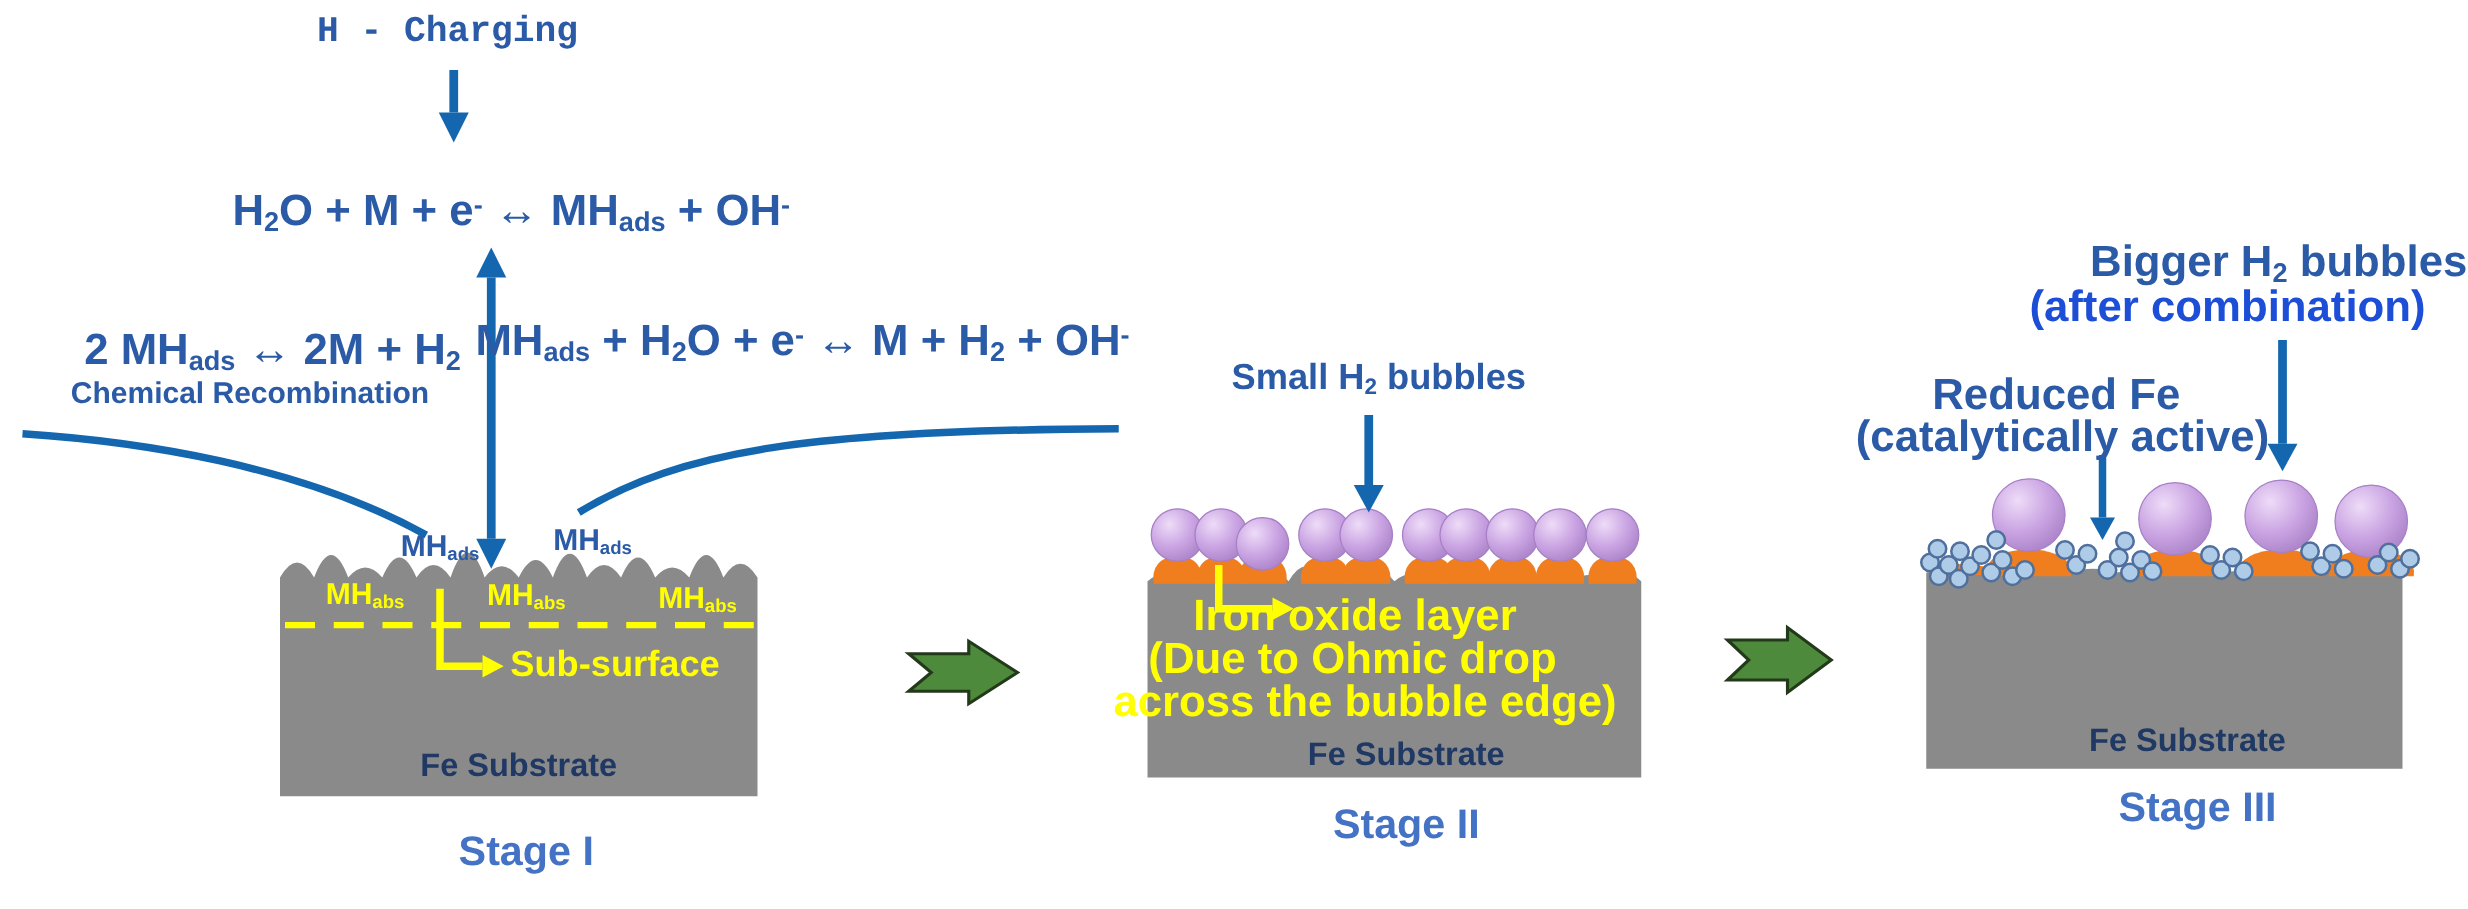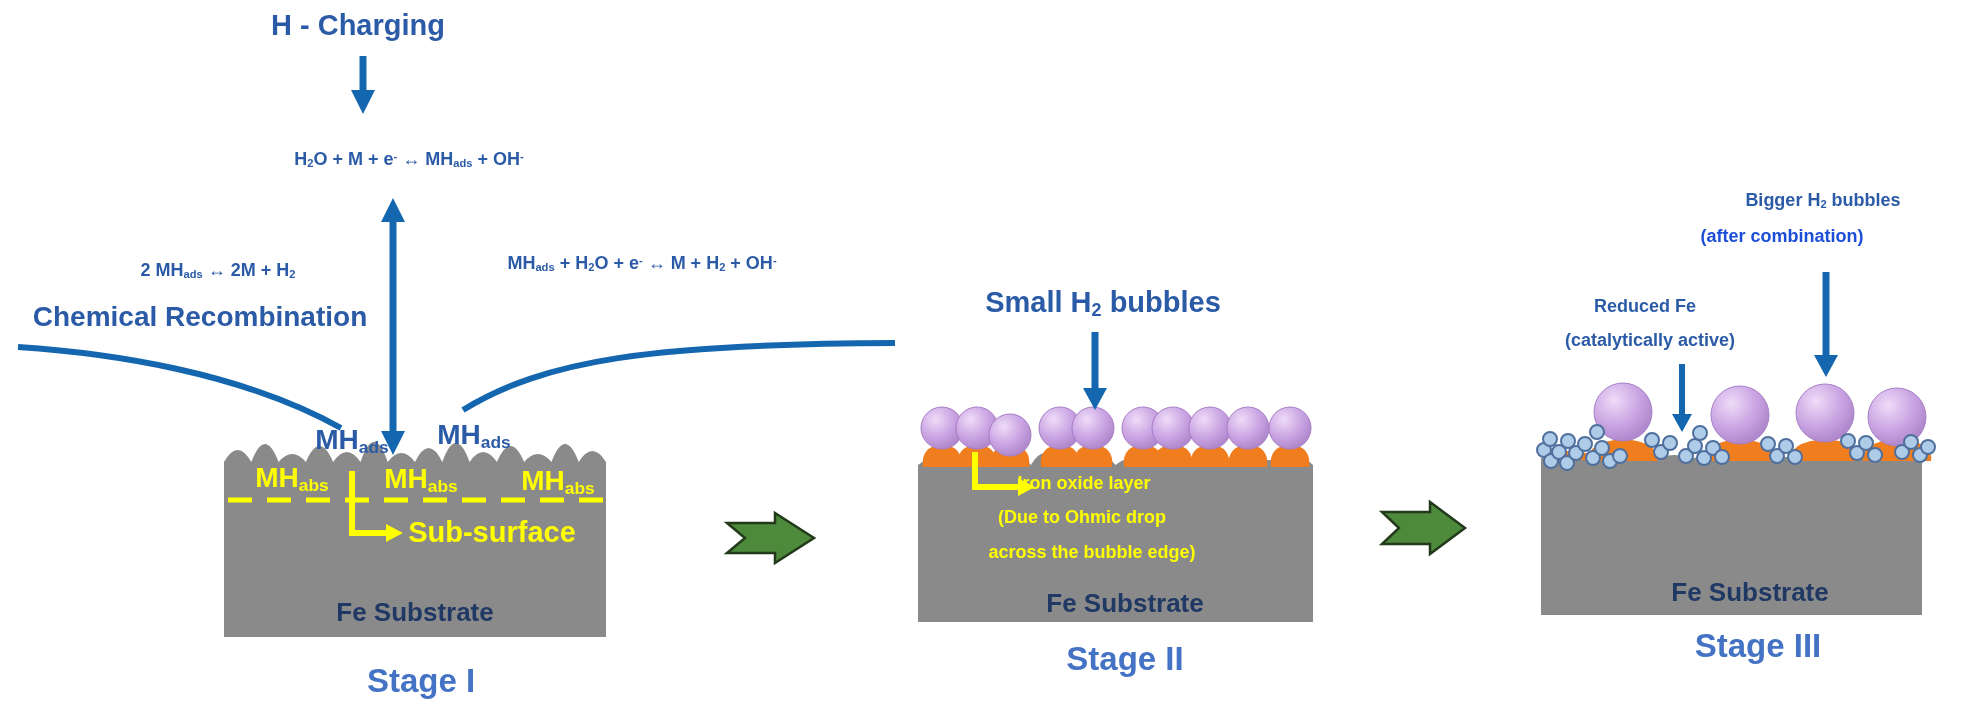--- a/index.html
+++ b/index.html
@@ -3,21 +3,21 @@
 <meta charset="utf-8">
 <style>
   html,body{margin:0;padding:0;background:#ffffff;}
   #canvas{position:relative;width:1974px;height:727px;background:#ffffff;overflow:hidden;
           font-family:"Liberation Sans",sans-serif;font-weight:bold;}
   #diagram-svg{position:absolute;left:0;top:0;}
   .lbl{position:absolute;transform:translateX(-50%);white-space:nowrap;font-weight:bold;
        line-height:1.1;text-align:center;}
   .lbl sub{font-size:62%;vertical-align:-0.22em;font-weight:bold;}
   .lbl sup{font-size:62%;vertical-align:0.42em;font-weight:bold;}
-  .f27{font-size:18px;} .f28{font-size:28px;} .f29{font-size:29px;}
+  .f27{font-size:35px;} .f28{font-size:24px;} .f29{font-size:29px;}
   .f26{font-size:26px;} .f33{font-size:33px;}
 </style>
 </head>
 <body>
 
 <div id="canvas">
   <svg id="diagram-svg" width="1974" height="727" viewBox="0 0 1974 727">
       <defs>
         <radialGradient id="bubbleGrad" cx="0.35" cy="0.3" r="0.8">
           <stop offset="0%" stop-color="#EEDCF8"></stop>
@@ -116,21 +116,21 @@
         <circle cx="1911" cy="442" r="7" fill="#AECBE8" stroke="#4F6F9D" stroke-width="2"></circle>
         <circle cx="1920" cy="455" r="7" fill="#AECBE8" stroke="#4F6F9D" stroke-width="2"></circle>
         <circle cx="1928" cy="447" r="7" fill="#AECBE8" stroke="#4F6F9D" stroke-width="2"></circle>
       </g>
       <g>
         <polygon points="727,523 775,523 775,513 814,538 775,563 775,553 727,553 745,538" fill="#4E8A3C" stroke="#233A1A" stroke-width="2.5"></polygon>
         <polygon points="1382,512 1430,512 1430,502 1465,528 1430,554 1430,544 1382,544 1399,528" fill="#4E8A3C" stroke="#233A1A" stroke-width="2.5"></polygon>
       </g>
     </svg>
 
-  <div class="lbl f29 blue" style="left: 358px; top: 10px; color: rgb(43, 91, 167);">H - Charging</div>
+  <div class="lbl f29 blue" style="left: 358px; top: 10px; color: rgb(43, 91, 167); font-family: Liberation Mono, monospace;">H - Charging</div>
   <div class="lbl f27 blue" style="left: 409px; top: 150px; color: rgb(43, 91, 167);">H<sub>2</sub>O + M + e<sup>-</sup> ↔ MH<sub>ads</sub> + OH<sup>-</sup></div>
   <div class="lbl f27 blue" style="left: 218px; top: 261px; color: rgb(43, 91, 167);">2 MH<sub>ads</sub> ↔ 2M + H<sub>2</sub></div>
   <div class="lbl f28 blue" style="left: 200px; top: 302px; color: rgb(43, 91, 167);">Chemical Recombination</div>
   <div class="lbl f27 blue" style="left: 642px; top: 254px; color: rgb(43, 91, 167);">MH<sub>ads</sub> + H<sub>2</sub>O + e<sup>-</sup> ↔ M + H<sub>2</sub> + OH<sup>-</sup></div>
 
   <div class="lbl f28 blue" style="left: 352px; top: 425px; color: rgb(43, 91, 167);">MH<sub>ads</sub></div>
   <div class="lbl f28 blue" style="left: 474px; top: 420px; color: rgb(43, 91, 167);">MH<sub>ads</sub></div>
   <div class="lbl f28 yellow" style="left: 292px; top: 463px; color: rgb(255, 255, 0);">MH<sub>abs</sub></div>
   <div class="lbl f28 yellow" style="left: 421px; top: 464px; color: rgb(255, 255, 0);">MH<sub>abs</sub></div>
   <div class="lbl f28 yellow" style="left: 558px; top: 466px; color: rgb(255, 255, 0);">MH<sub>abs</sub></div>

